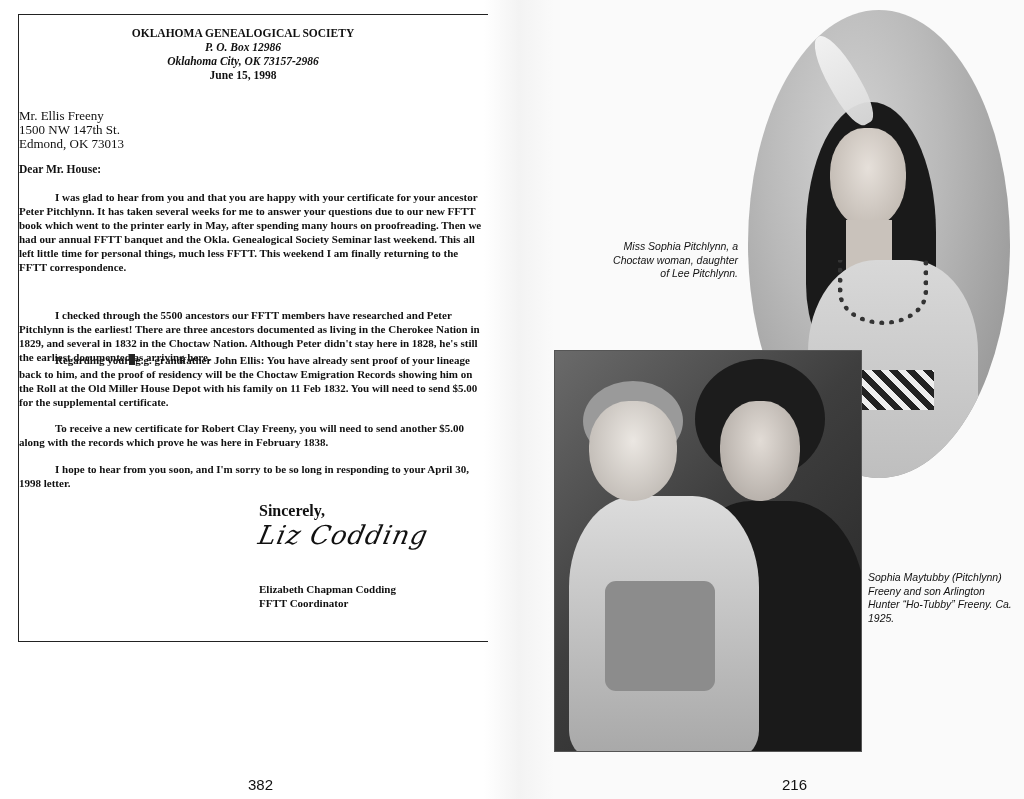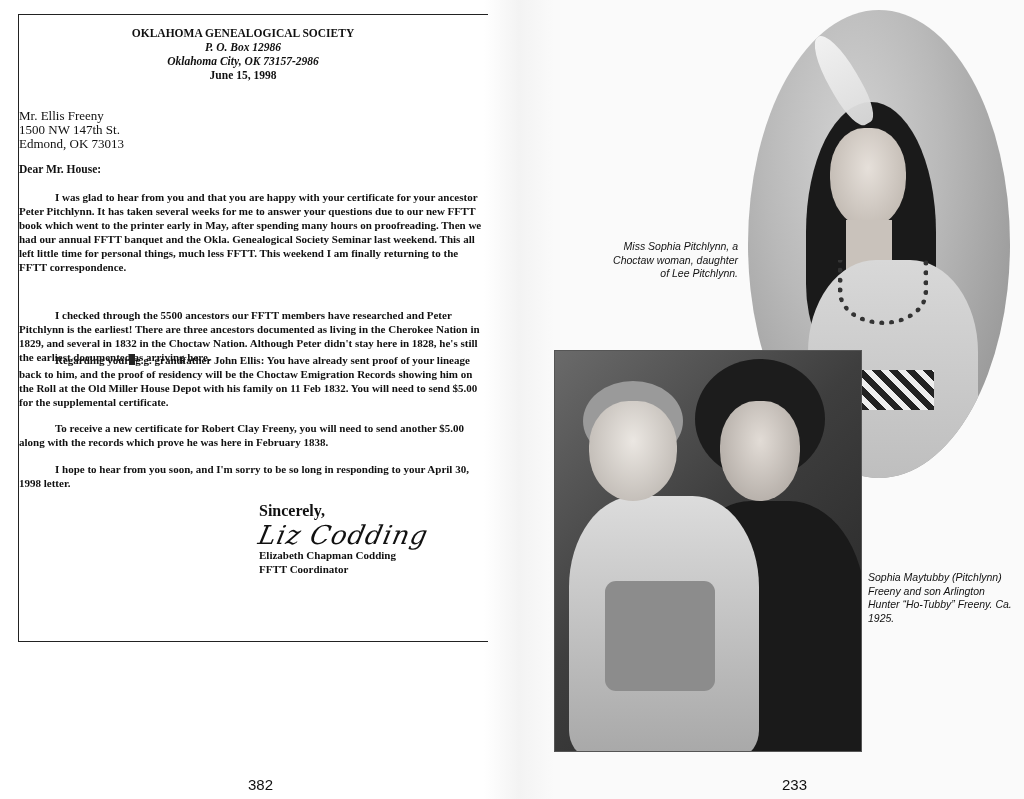--- a/index.html
+++ b/index.html
@@ -30,21 +30,21 @@
     text-indent: 36px; text-align: left;
   }
   .p1 { top: 190px; }
   .p2 { top: 284px; margin-top: 24px; }
   .p3 { top: 353px; }
   .p4 { top: 421px; }
   .p5 { top: 462px; }
   .redact { display: inline-block; width: 6px; height: 11px; background: #222; vertical-align: -1px; }
   .closing { position: absolute; left: 259px; top: 502px; font-weight: bold; font-size: 16px; }
   .signature { position: absolute; left: 259px; top: 520px; font-family: "DejaVu Serif", serif; font-style: italic; font-size: 26px; letter-spacing: 1px; color: #111; transform: skewX(-12deg); }
-  .signer { position: absolute; left: 259px; top: 548px; font-weight: bold; font-size: 11px; line-height: 14px; }
+  .signer { position: absolute; left: 259px; top: 582px; font-weight: bold; font-size: 11px; line-height: 14px; }
   .page-num { position: absolute; top: 776px; font-family: "Liberation Sans", sans-serif; font-size: 15px; color: #111; }
 
   
   .oval-photo {
     position: absolute; left: 748px; top: 10px; width: 262px; height: 468px;
     border-radius: 50%; overflow: hidden;
     background: radial-gradient(ellipse at 40% 30%, #d2d2d2 0%, #b9b9b9 40%, #9e9e9e 75%, #8a8a8a 100%);
   }
   .oval-photo .feather { position: absolute; left: 80px; top: 20px; width: 30px; height: 100px; background: linear-gradient(#f4f4f4, #dcdcdc); border-radius: 50% 50% 40% 40%; transform: rotate(-30deg); opacity: 0.95; }
   .oval-photo .hair { position: absolute; left: 58px; top: 92px; width: 130px; height: 260px; background: #1a1a1a; border-radius: 50% 50% 30% 30%; }
@@ -104,21 +104,21 @@
 <div class="para p5">I hope to hear from you soon, and I'm sorry to be so long in responding to your April 30, 1998 letter.</div>
 
 <div class="closing">Sincerely,</div>
 <div class="signature">Liz Codding</div>
 <div class="signer">
   <div>Elizabeth Chapman Codding</div>
   <div>FFTT Coordinator</div>
 </div>
 
 <div class="page-num" style="left:248px;">382</div>
-<div class="page-num" style="left:782px;">233</div>
+<div class="page-num" style="left:782px;">216</div>
 
 <div class="oval-photo">
   <div class="hair"></div>
   <div class="feather"></div>
   <div class="face"></div>
   <div class="neck"></div>
   <div class="dress"></div>
   <div class="necklace"></div>
   <div class="pattern"></div>
 </div>

